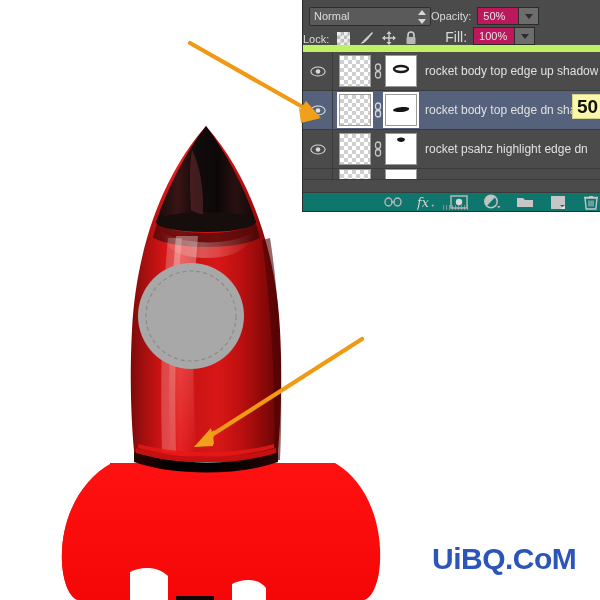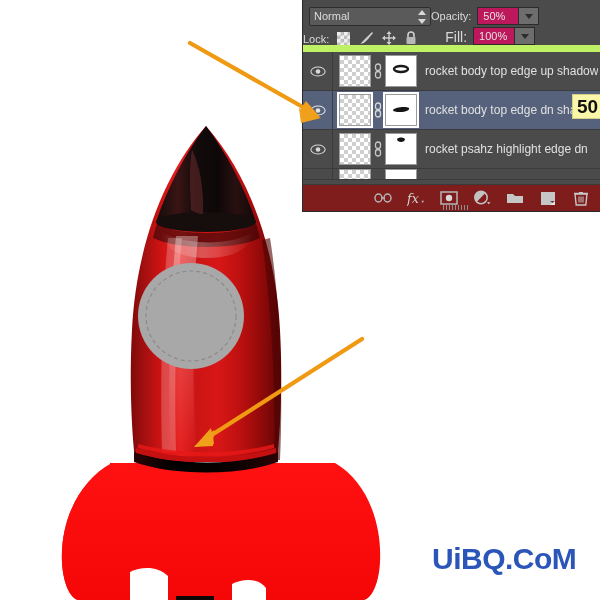--- a/index.html
+++ b/index.html
@@ -222,27 +222,27 @@
     font-size: 12px;
     color: #e0e0e0;
     white-space: nowrap;
     overflow: hidden;
   }
 
   
   .panel-footer {
     position: absolute;
     left: 0; bottom: 0;
-    width: 100%; height: 27px;
-    background: #7f1d1d;
+    width: 100%; height: 19px;
+    background: #0f766e;
     border-top: 1px solid #3a3a3a;
     display: flex;
     align-items: center;
     justify-content: flex-end;
-    padding-right: 10px;
+    padding-right: 0;
     gap: 15px;
   }
   .tb-icon {
     width: 18px; height: 18px;
     display: flex; align-items: center; justify-content: center;
     position: relative;
   }
   .grip {
     position: absolute;
     left: 140px; bottom: 1px;

